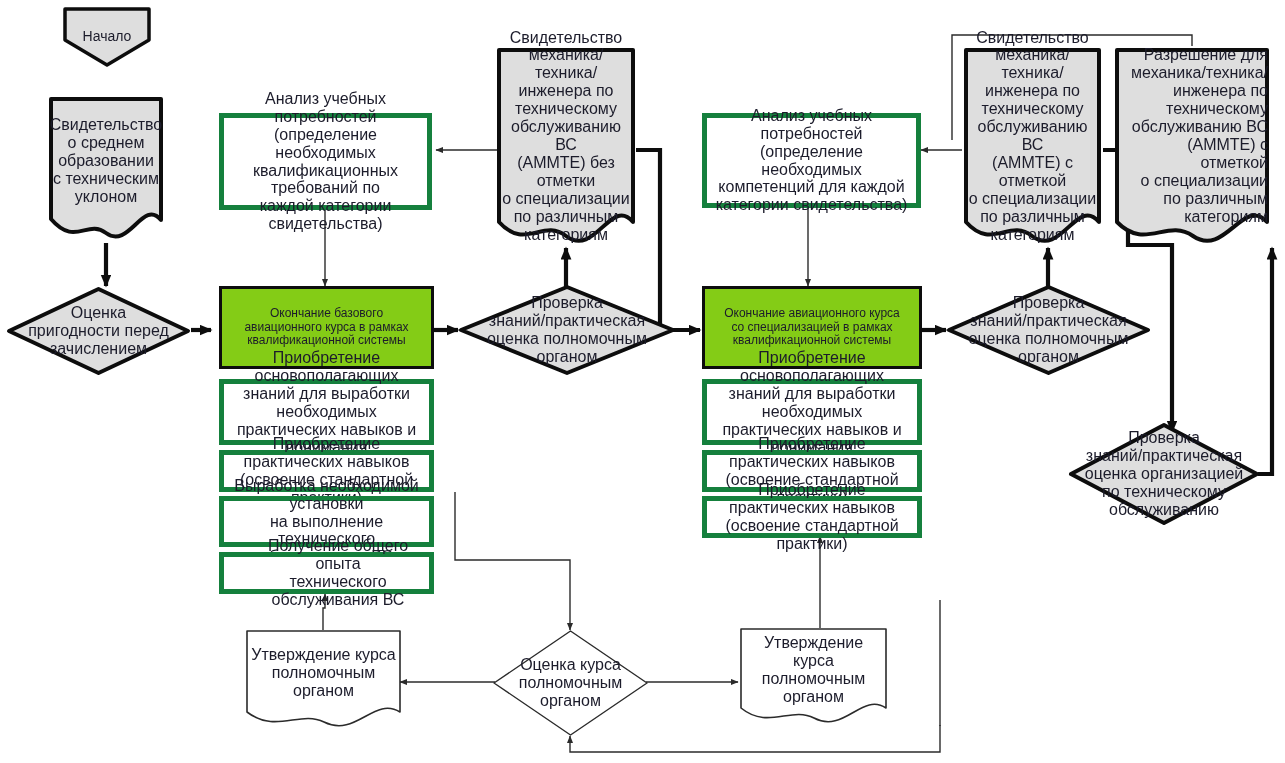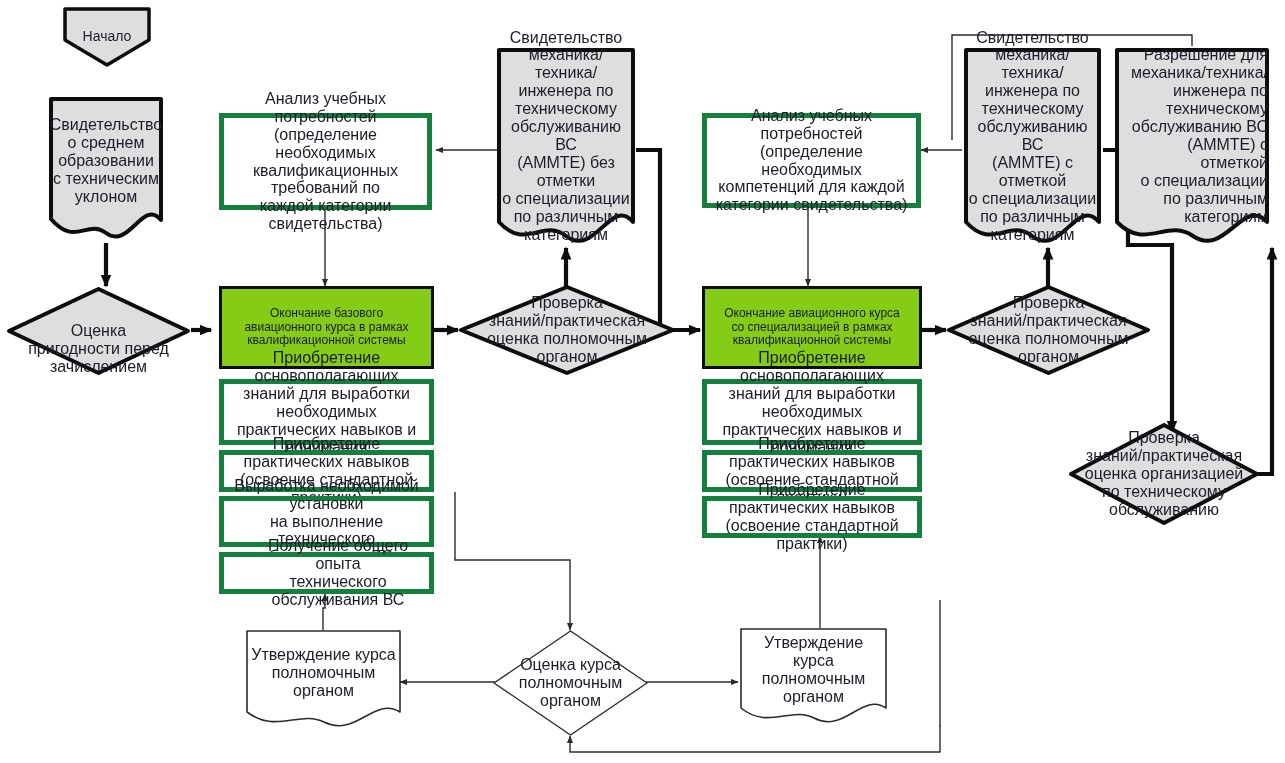--- a/index.html
+++ b/index.html
@@ -108,21 +108,21 @@
     <span class="txt">Начало</span>
   </div>
 
   <div class="node doc fs11" style="left:47px;top:95px;width:118px;height:148px;">
     <svg viewBox="0 0 118 148" preserveAspectRatio="none">
       <path d="M4,4 L114,4 L114,125 C96,103 82,155 59,138 C40,124 28,152 4,124 Z" fill="#dedede" stroke="#0d0d0d" stroke-width="4" stroke-linejoin="round"></path>
     </svg>
     <span class="txt" style="margin-top:-16px;">Свидетельство<br>о среднем<br>образовании<br>с техническим<br>уклоном</span>
   </div>
 
-  <div class="node dia fs11" style="left:6px;top:286px;width:185px;height:90px;align-items:flex-end;">
+  <div class="node dia fs11" style="left:6px;top:286px;width:185px;height:90px;">
     <svg viewBox="0 0 185 90" preserveAspectRatio="none">
       <path d="M92.5,3 L182,45 L92.5,87 L3,45 Z" fill="#dedede" stroke="#0d0d0d" stroke-width="4" stroke-linejoin="round"></path>
     </svg>
     <span class="txt">Оценка<br>пригодности перед<br>зачислением</span>
   </div>
 
   <div class="node rect-thin fs11" style="left:219px;top:113px;width:213px;height:97px;">
     <span class="txt">Анализ учебных потребностей<br>(определение необходимых<br>квалификационных требований по<br>каждой категории свидетельства)</span>
   </div>
 

